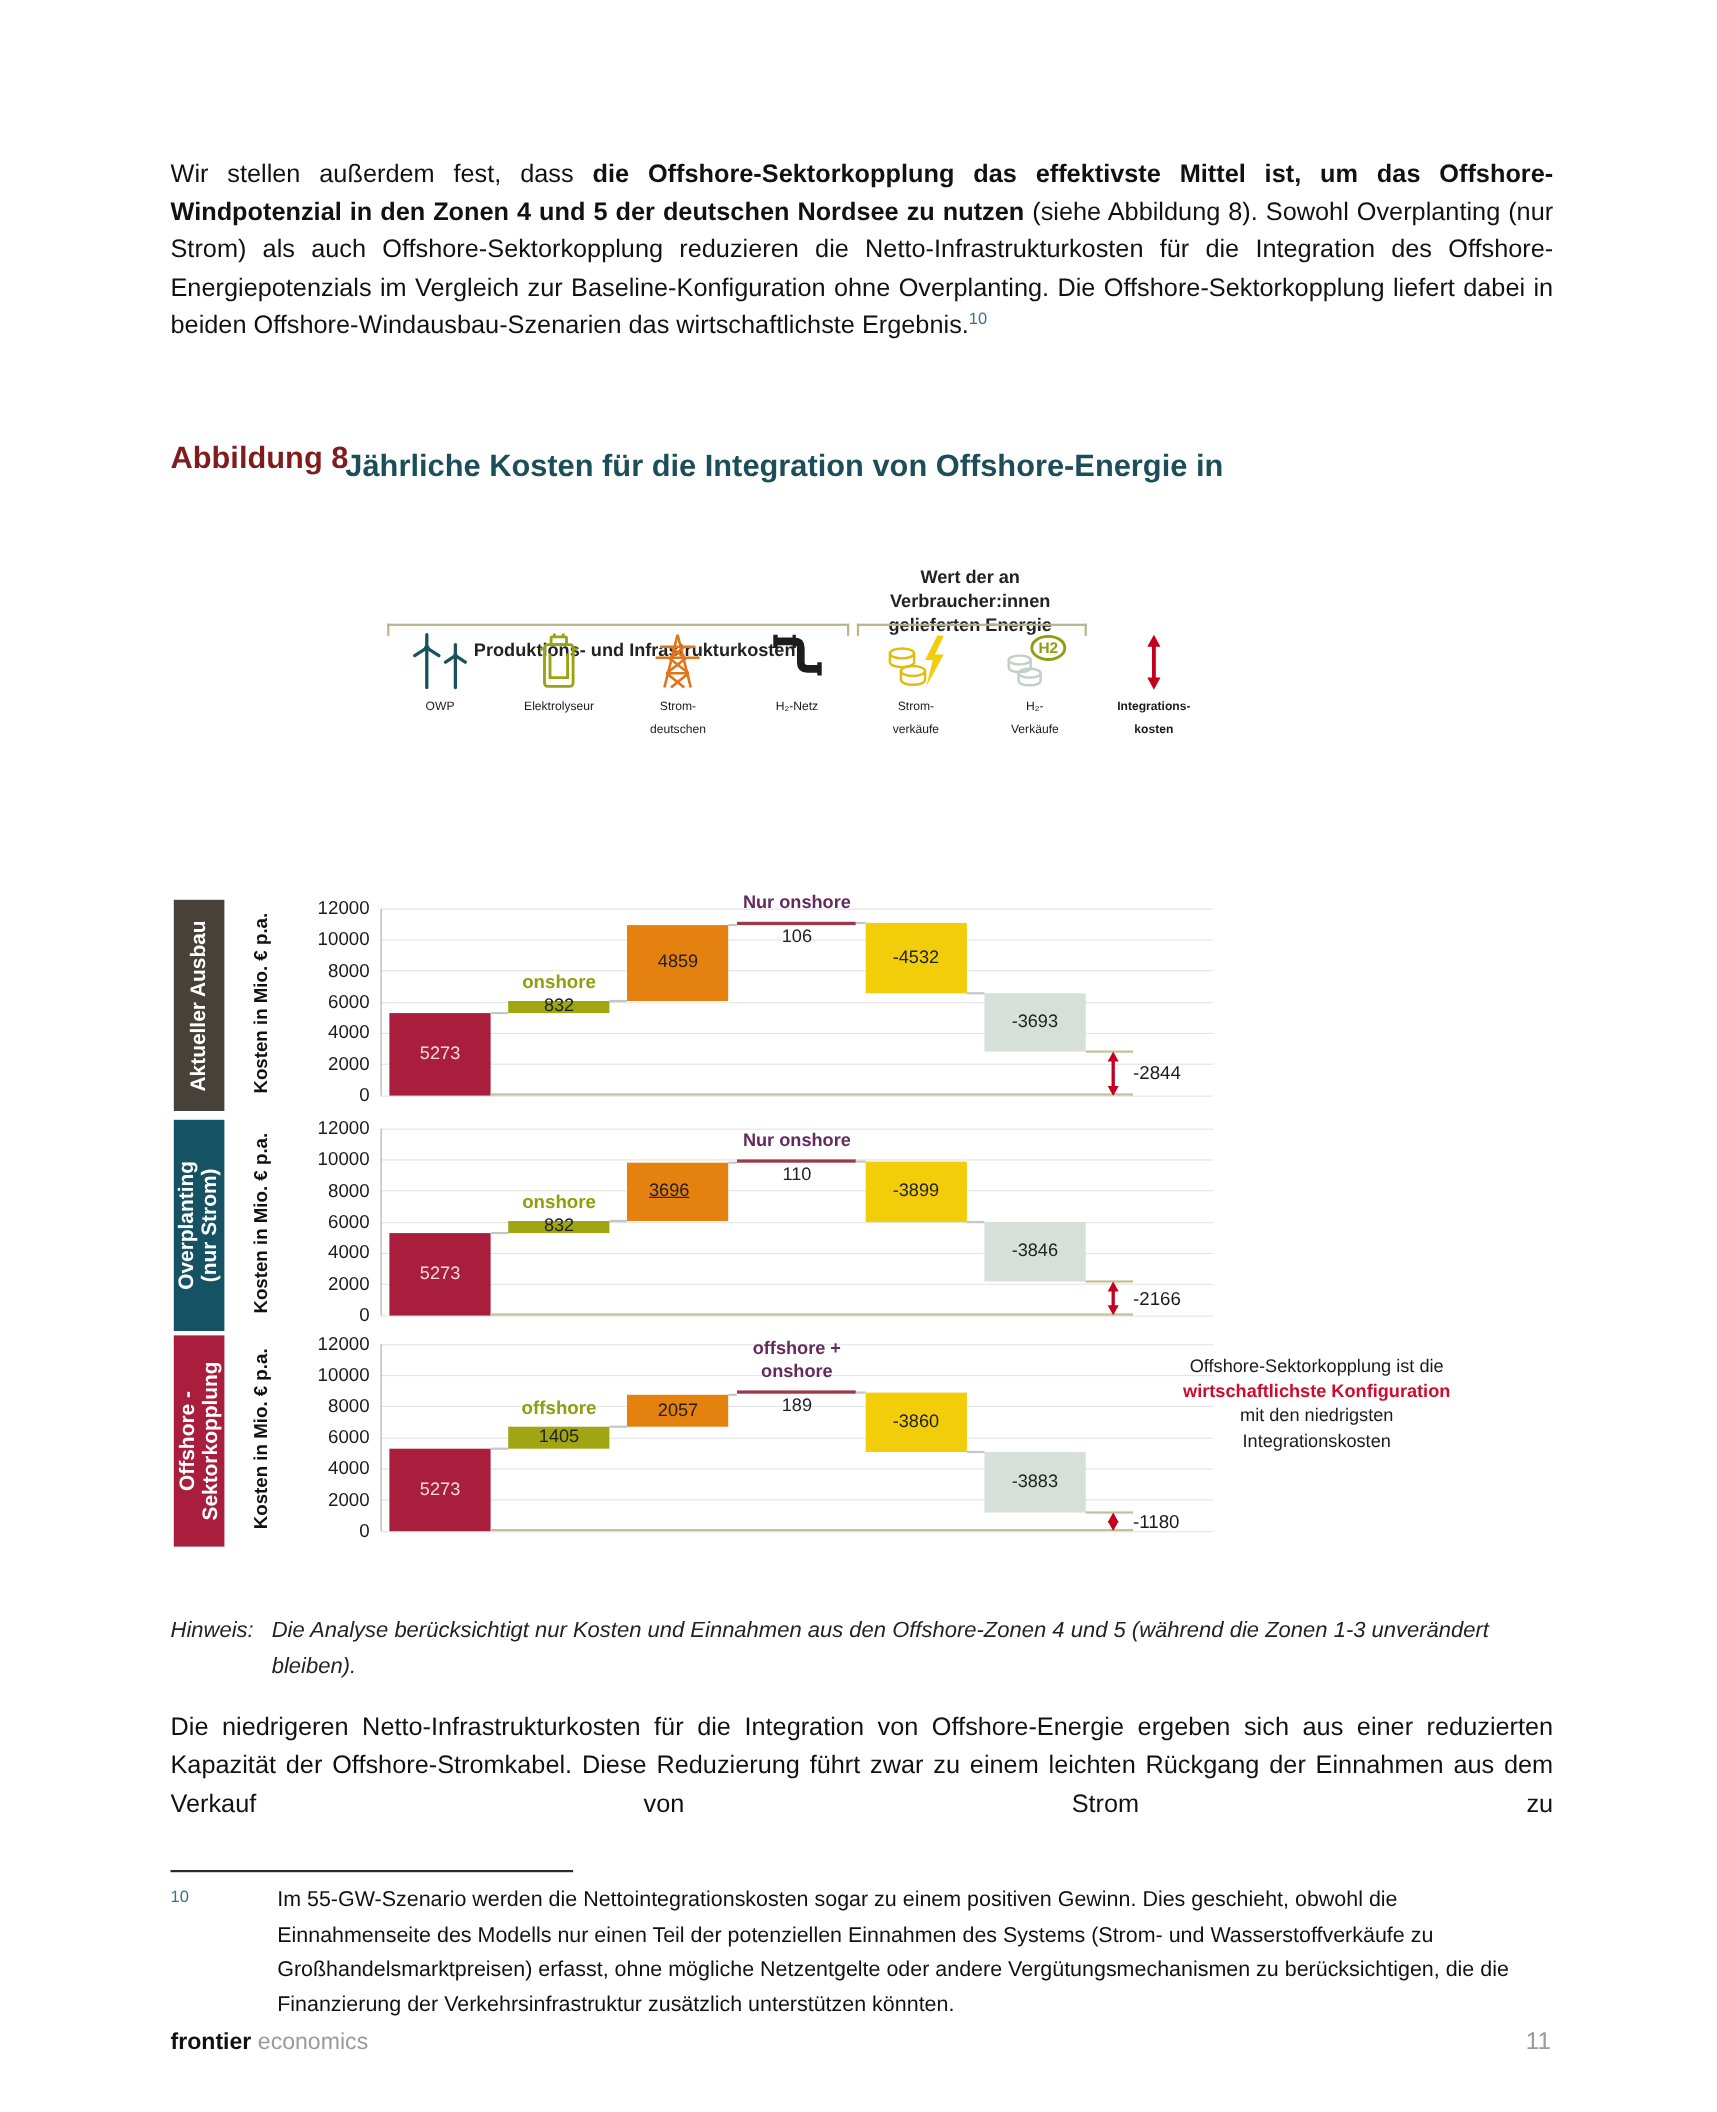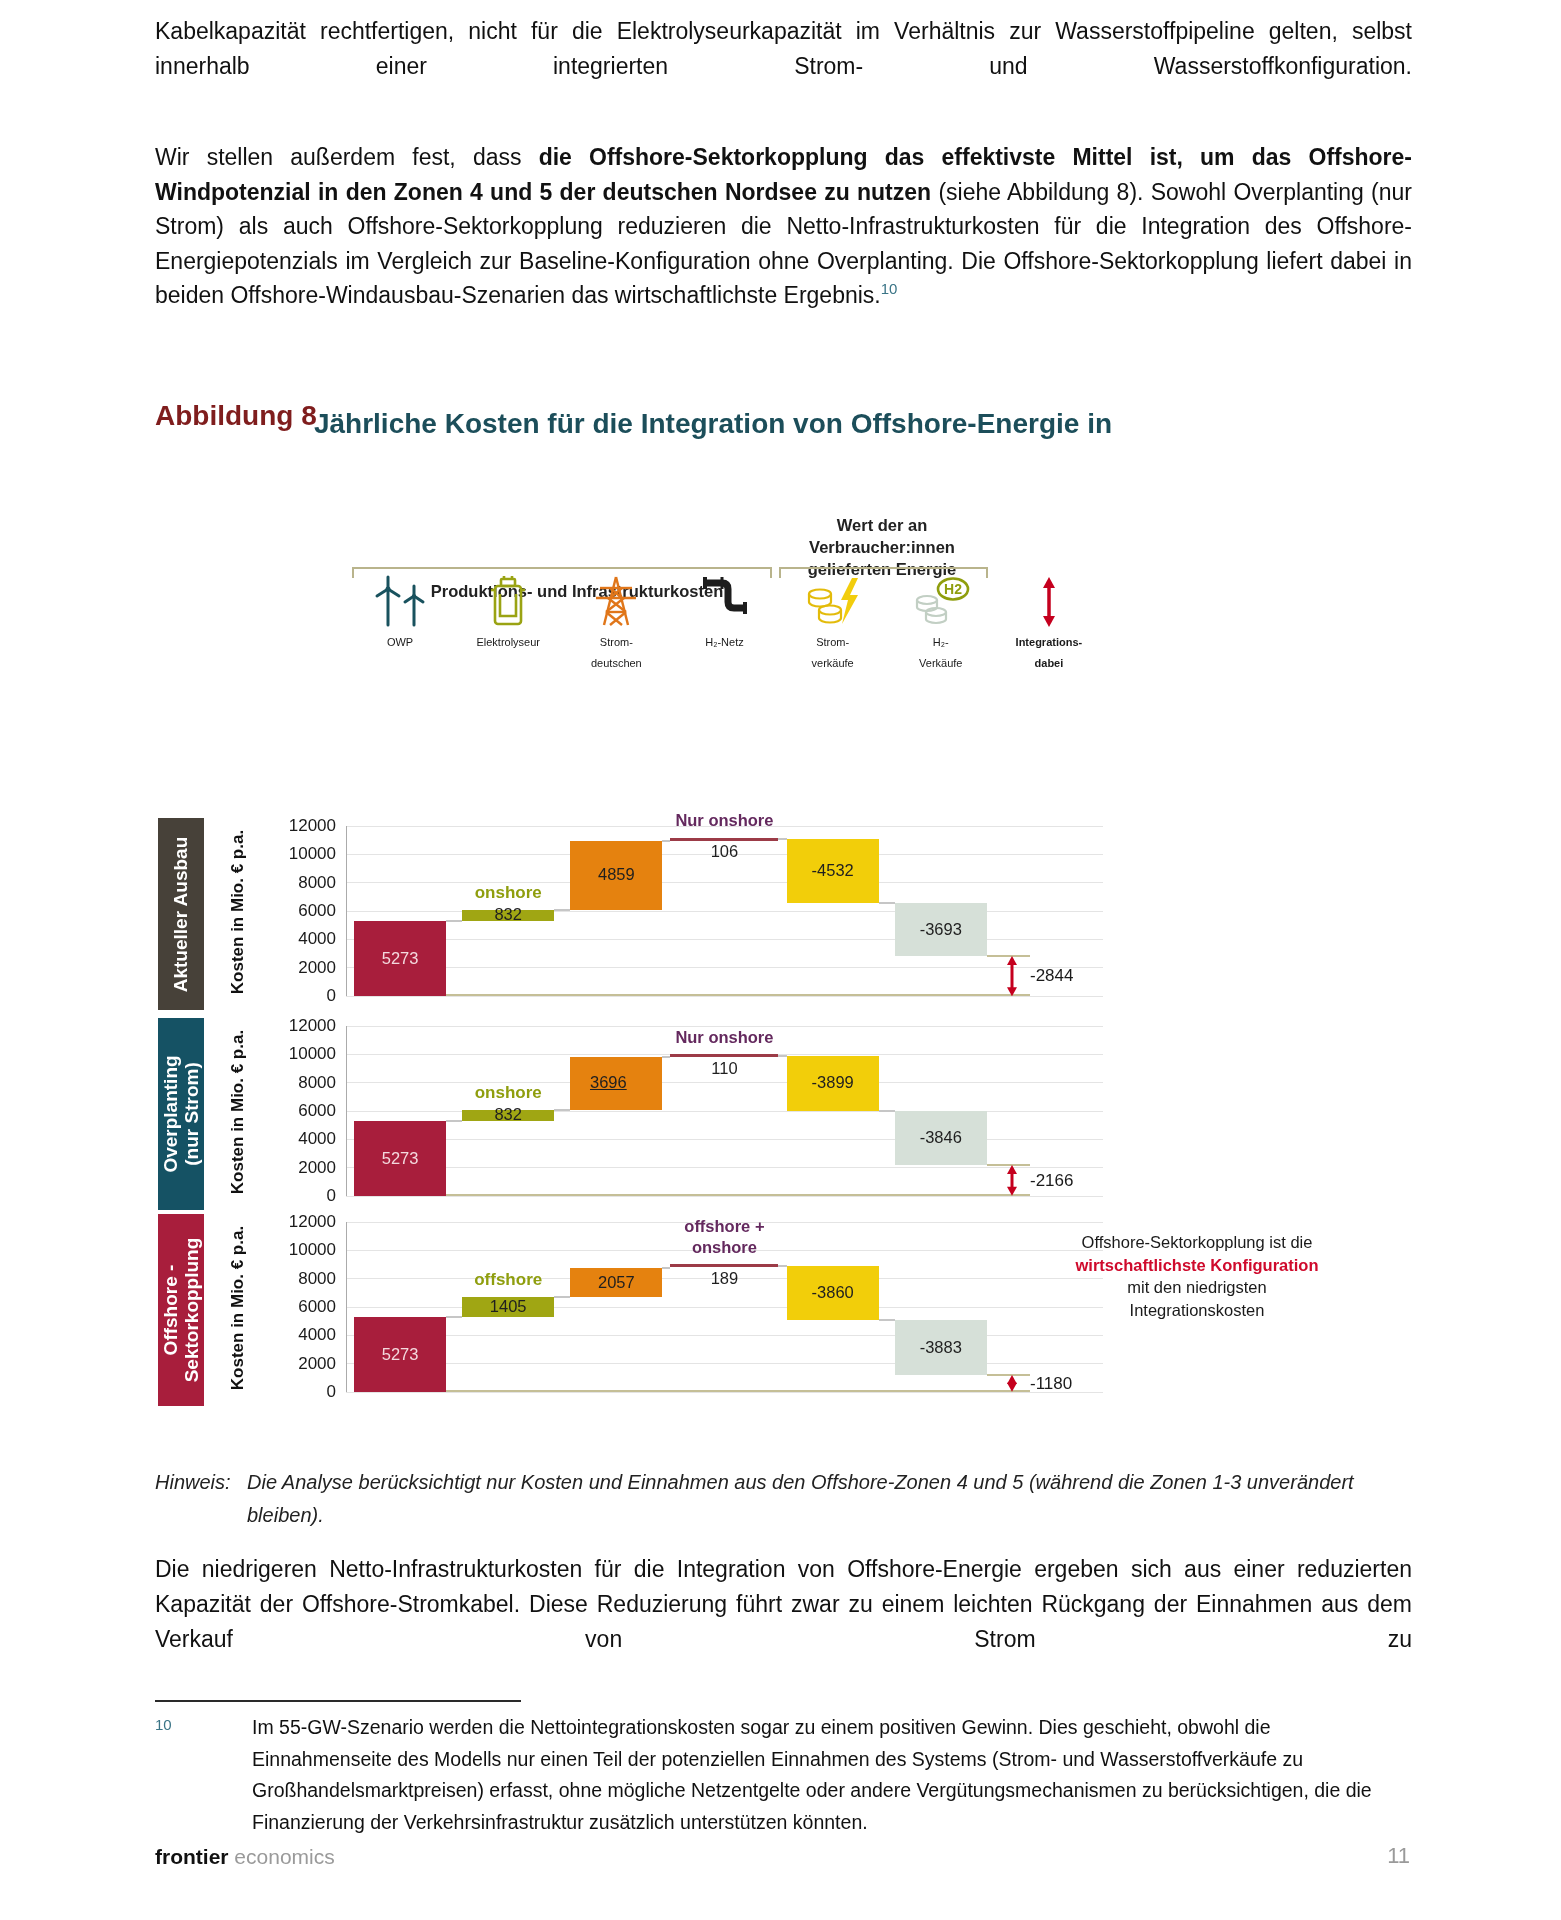--- a/index.html
+++ b/index.html
@@ -52,23 +52,20 @@
   #footer-brand{position:absolute;left:155px;top:1845px;font-size:21px;}
   #footer-brand .b{font-weight:bold;color:#111;}
   #footer-brand .l{color:#9a9a9a;}
   #page-number{position:absolute;right:151px;top:1843px;font-size:22px;color:#9a9a9a;}
 </style>
 </head>
 <body>
 
 <div class="page">
 
-  <p class="para stretch-last" style="top:14px;">
-    <span>Kabelkapazität rechtfertigen, nicht für die Elektrolyseurkapazität im Verhältnis zur Wasserstoffpipeline gelten, selbst innerhalb einer integrierten Strom- und Wasserstoffkonfiguration.</span>
-  </p>
 
   <p class="para" style="top:140px;"><span>Wir stellen außerdem fest, dass </span><strong>die Offshore-Sektorkopplung das effektivste Mittel ist, um das Offshore-Windpotenzial in den Zonen 4 und 5 der deutschen Nordsee zu nutzen</strong><span> (siehe Abbildung 8). Sowohl Overplanting (nur Strom) als auch Offshore-Sektorkopplung reduzieren die Netto-Infrastrukturkosten für die Integration des Offshore-Energiepotenzials im Vergleich zur Baseline-Konfiguration ohne Overplanting. Die Offshore-Sektorkopplung liefert dabei in beiden Offshore-Windausbau-Szenarien das wirtschaftlichste Ergebnis.</span><sup class="fnref">10</sup></p>
 
   <div class="fig-label">Abbildung 8</div>
   <div class="fig-title">
     <div>Jährliche Kosten für die Integration von Offshore-Energie in</div>
   </div>
 
   <div id="figure-layer">
     <div class="group-hd" style="left:364px;top:536px;width:426px;margin-top:44px;">Produktions- und Infrastrukturkosten</div>
@@ -187,21 +184,21 @@
       </div>
       <div class="col-icon" style="left: 994.857px; top: 570px; width: 108.143px; height: 58px; position: absolute;">
         <svg width="20" height="52" viewBox="0 0 20 52">
           <line x1="10" y1="9" x2="10" y2="43" stroke="#c5001e" stroke-width="3.5"></line>
           <path d="M10 1 L4 12 h12 Z" fill="#c5001e"></path>
           <path d="M10 51 L4 40 h12 Z" fill="#c5001e"></path>
         </svg>
       </div>
       <div class="col-label bold" style="left: 984.857px; top: 632px; width: 128.143px; position: absolute;">
         <div>Integrations-</div>
-        <div>dabei</div>
+        <div>kosten</div>
       </div>
       <div class="rowbox" style="left: 158px; top: 818px; width: 46px; height: 192px; background: rgb(71, 65, 57); position: absolute;">
         <div class="rowbox-txt">
           <div>Aktueller Ausbau</div>
         </div>
       </div>
       <div class="ylab" style="left: 228px; top: 1002px; width: 180px; position: absolute;">Kosten in Mio. € p.a.</div>
       <div class="gridline" style="left: 346px; top: 995.5px; width: 757px; position: absolute;"></div>
       <div class="ticklab" style="left: 250px; top: 986px; width: 86px; position: absolute;">0</div>
       <div class="gridline" style="left: 346px; top: 967.167px; width: 757px; position: absolute;"></div>

